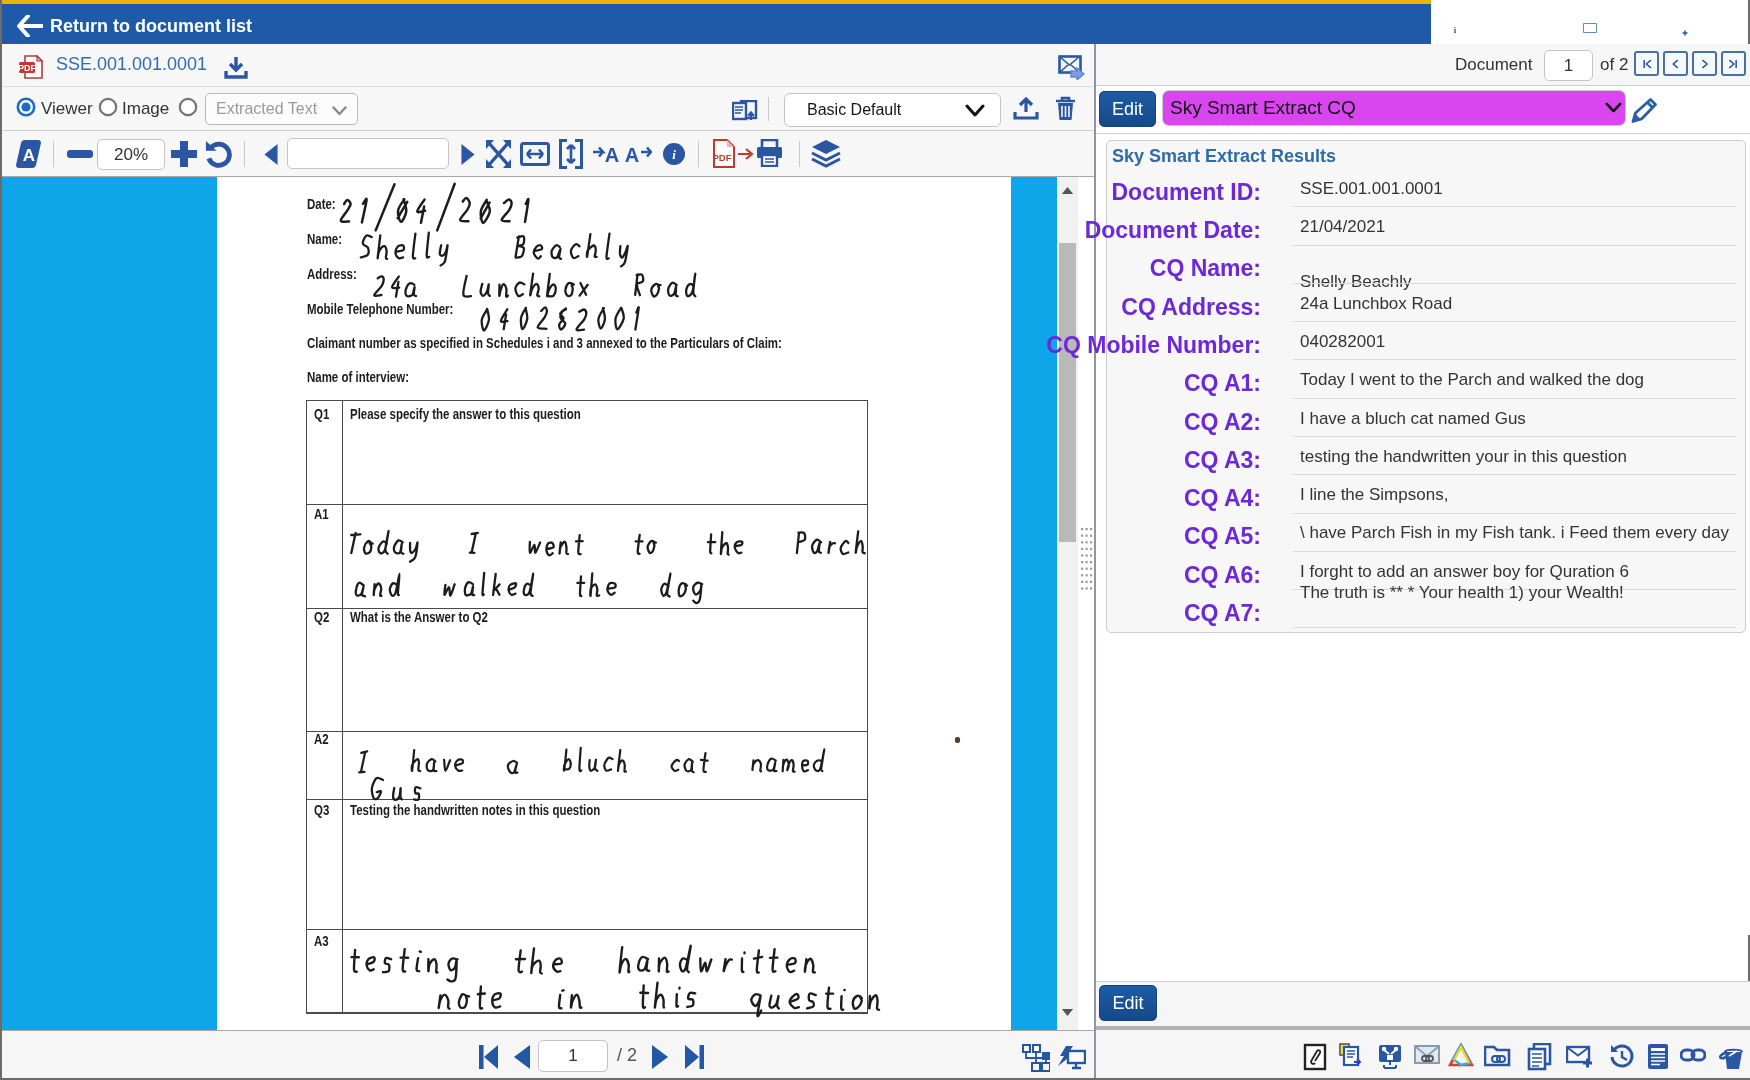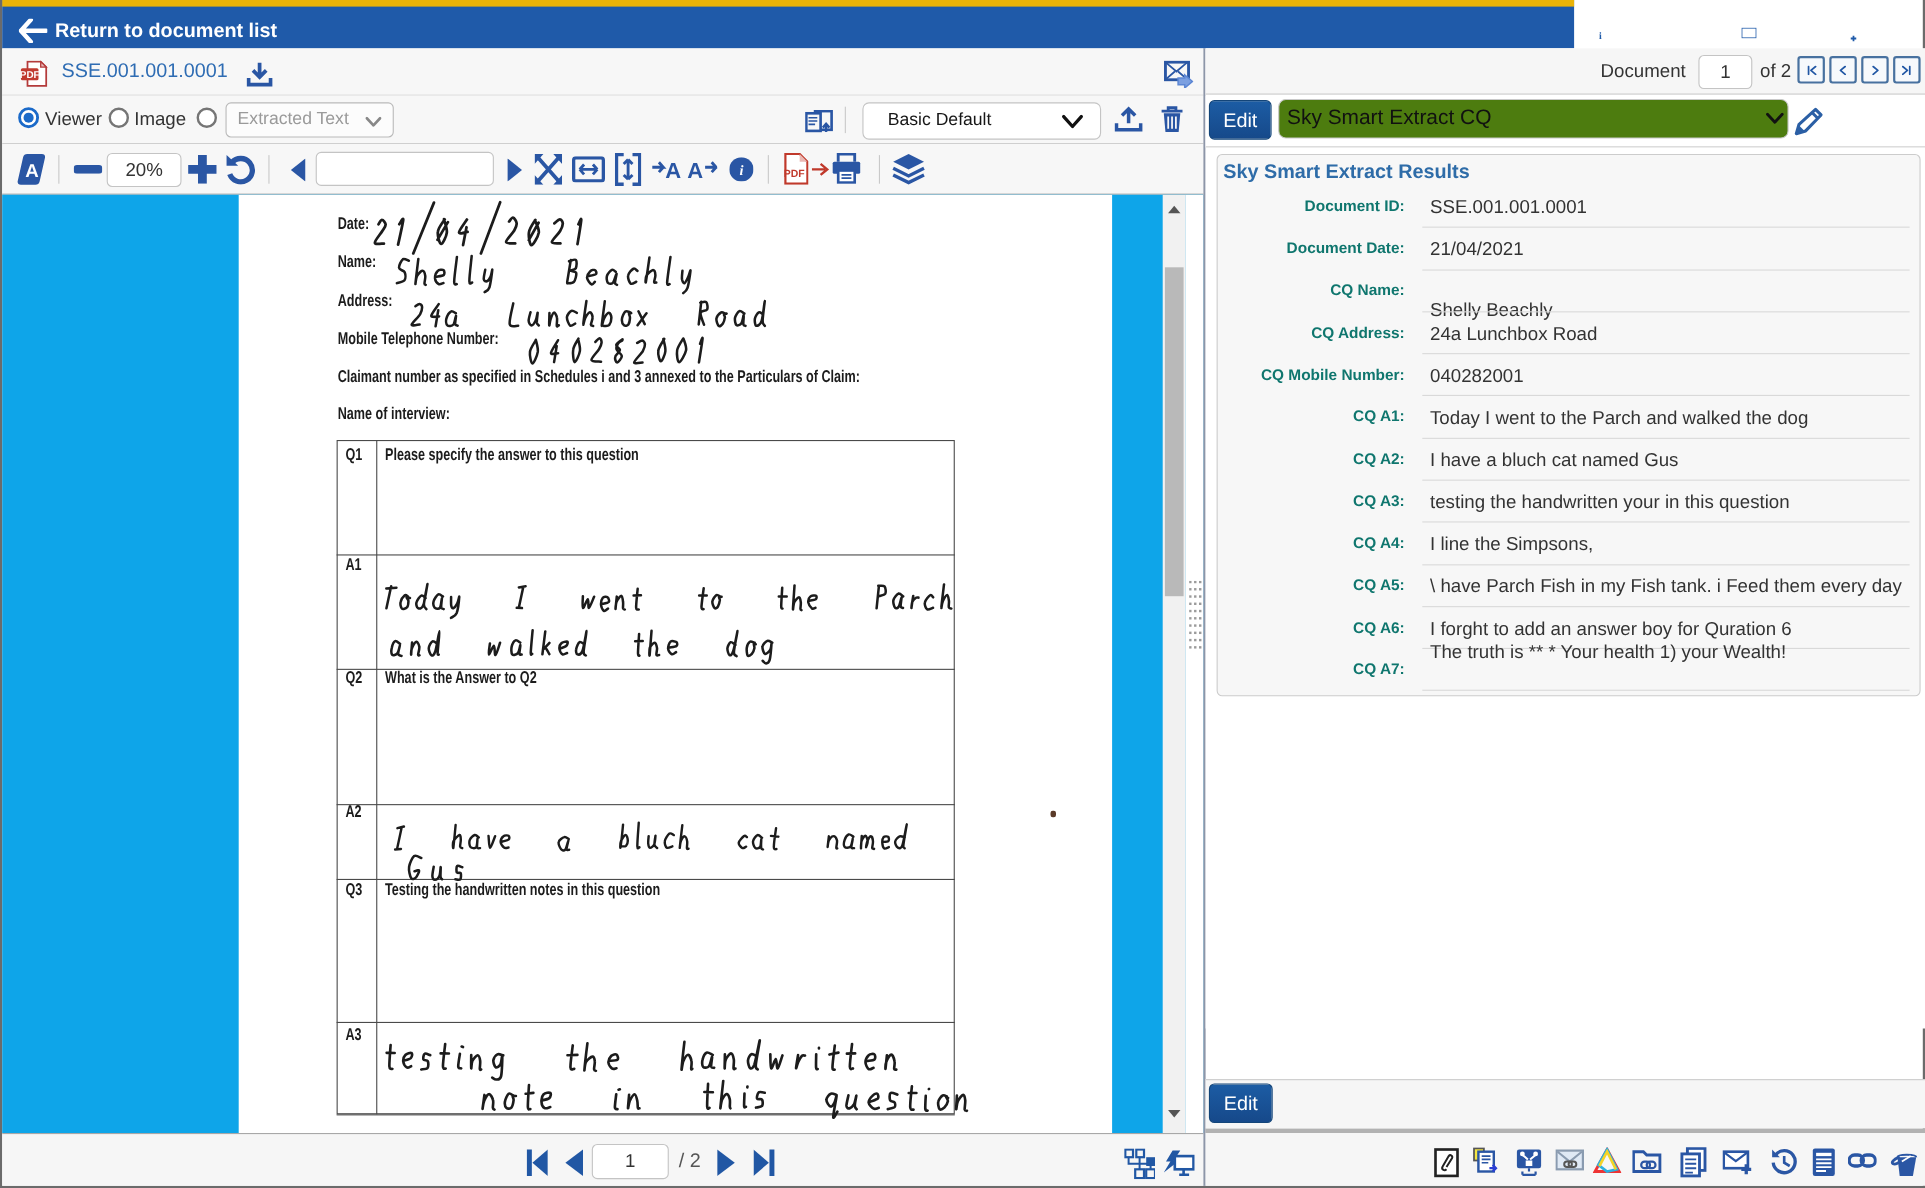--- a/index.html
+++ b/index.html
@@ -1,18 +1,18 @@
 <!DOCTYPE html>
 <html><head><meta charset="utf-8">
 <style>
 *{margin:0;padding:0;box-sizing:border-box}
 html,body{width:1750px;height:1080px;overflow:hidden;font-family:"Liberation Sans",sans-serif;background:#fff}
 .abs{position:absolute}
 #win{position:relative;width:1750px;height:1080px;border-left:2px solid #6b6b6b;border-right:2px solid #6b6b6b;border-bottom:2px solid #6b6b6b}
-#topbar{left:0;top:0;width:1429px;height:44px;background:#1f5aa9;border-top:6px solid #eab308}
+#topbar{left:0;top:0;width:1429px;height:44px;background:#1f5aa9;border-top:4px solid #eab308}
 #topbar .title{position:absolute;left:48px;top:12px;color:#fff;font-size:18px;font-weight:bold}
 .ic{position:absolute}
 #leftpanel{left:0;top:44px;width:1092px;height:1034px}
 #dochdr{left:0;top:0;width:1092px;height:43px;background:#f7f7f7;border-bottom:1px solid #d9d9d9}
 #docid{position:absolute;left:54px;top:10px;font-size:18px;color:#2e6cb3}
 #radiorow{left:0;top:43px;width:1092px;height:44px;background:#f7f7f7;border-bottom:1px solid #cfcfcf}
 .rlab{position:absolute;top:12px;font-size:17px;color:#333}
 #ddext{position:absolute;left:203px;top:6px;width:153px;height:32px;background:#fcfcfc;border:1px solid #b9b9b9;border-radius:5px;color:#9a9a9a;font-size:16px;line-height:30px;padding-left:10px}
 #ddbasic{position:absolute;left:782px;top:6px;width:217px;height:34px;background:#fff;border:1px solid #c4c4c4;border-radius:6px;color:#161616;font-size:16px;line-height:32px;padding-left:22px}
 #toolbar{left:0;top:87px;width:1092px;height:46px;background:#f7f7f7;border-bottom:1px solid #a9a9a9}
@@ -26,24 +26,24 @@
 #pginput{position:absolute;left:536px;top:9px;width:70px;height:32px}
 #rightpanel{left:1094px;top:44px;width:654px;height:891px;background:#fff}
 #rpdivider{left:1092px;top:44px;width:2px;height:1034px;background:#8d96a8}
 #navrow{left:0;top:0;width:654px;height:42px;background:#f6f6f6;border-bottom:1px solid #ccc}
 #navrow .lbl{position:absolute;top:11px;font-size:17px;color:#333}
 #docnum{position:absolute;left:448px;top:6px;width:49px;height:31px}
 .navbtn{position:absolute;top:7px;width:25px;height:25px;border:2px solid #48719f;border-radius:3px;background:#f6f9fc}
 .navbtn svg{position:absolute;left:50%;top:50%;transform:translate(-50%,-50%)}
 #editrow{left:0;top:43px;width:654px;height:47px;background:#fff;border-bottom:1px solid #cfcfcf}
 .bluebtn{position:absolute;background:linear-gradient(#1c5ca4,#16498a);border:1px solid #134579;border-radius:5px;color:#fff;font-size:18px;text-align:center}
-#cqsel{position:absolute;left:66px;top:3px;width:464px;height:36px;background:#4d7c0f;border:1px solid #c9c9c9;border-radius:7px;font-size:19px;color:#111;line-height:34px;padding-left:7px}
+#cqsel{position:absolute;left:66px;top:3px;width:464px;height:36px;background:#d946ef;border:1px solid #c9c9c9;border-radius:7px;font-size:19px;color:#111;line-height:34px;padding-left:7px}
 #results{left:10px;top:96px;width:640px;height:493px;background:#f7f7f7;border:1px solid #ccc;border-radius:5px}
 #results h3{position:absolute;left:5px;top:5px;font-size:18px;color:#2e6ca8}
-.rlabel{position:absolute;right:468px;font-size:14px;font-weight:bold;color:#0f766e;white-space:nowrap}
+.rlabel{position:absolute;right:484px;font-size:23px;font-weight:bold;color:#6d28d9;white-space:nowrap}
 .rvalue{position:absolute;left:193px;font-size:17px;color:#333;white-space:nowrap}
 .rline{position:absolute;left:186px;width:443px;height:1px;background:#d9d9d9}
 #editbot{left:0;top:937px;width:654px;height:45px;background:#f6f6f6;border-top:1px solid #ccc}
 #grayband{left:0;top:982px;width:654px;height:4px;background:#b2b2b2}
 #iconbar{left:0;top:986px;width:654px;height:48px;background:#f6f6f6}
 svg{display:block}
 </style></head>
 <body>
 <div id="win">
   <div class="abs" id="topbar">

